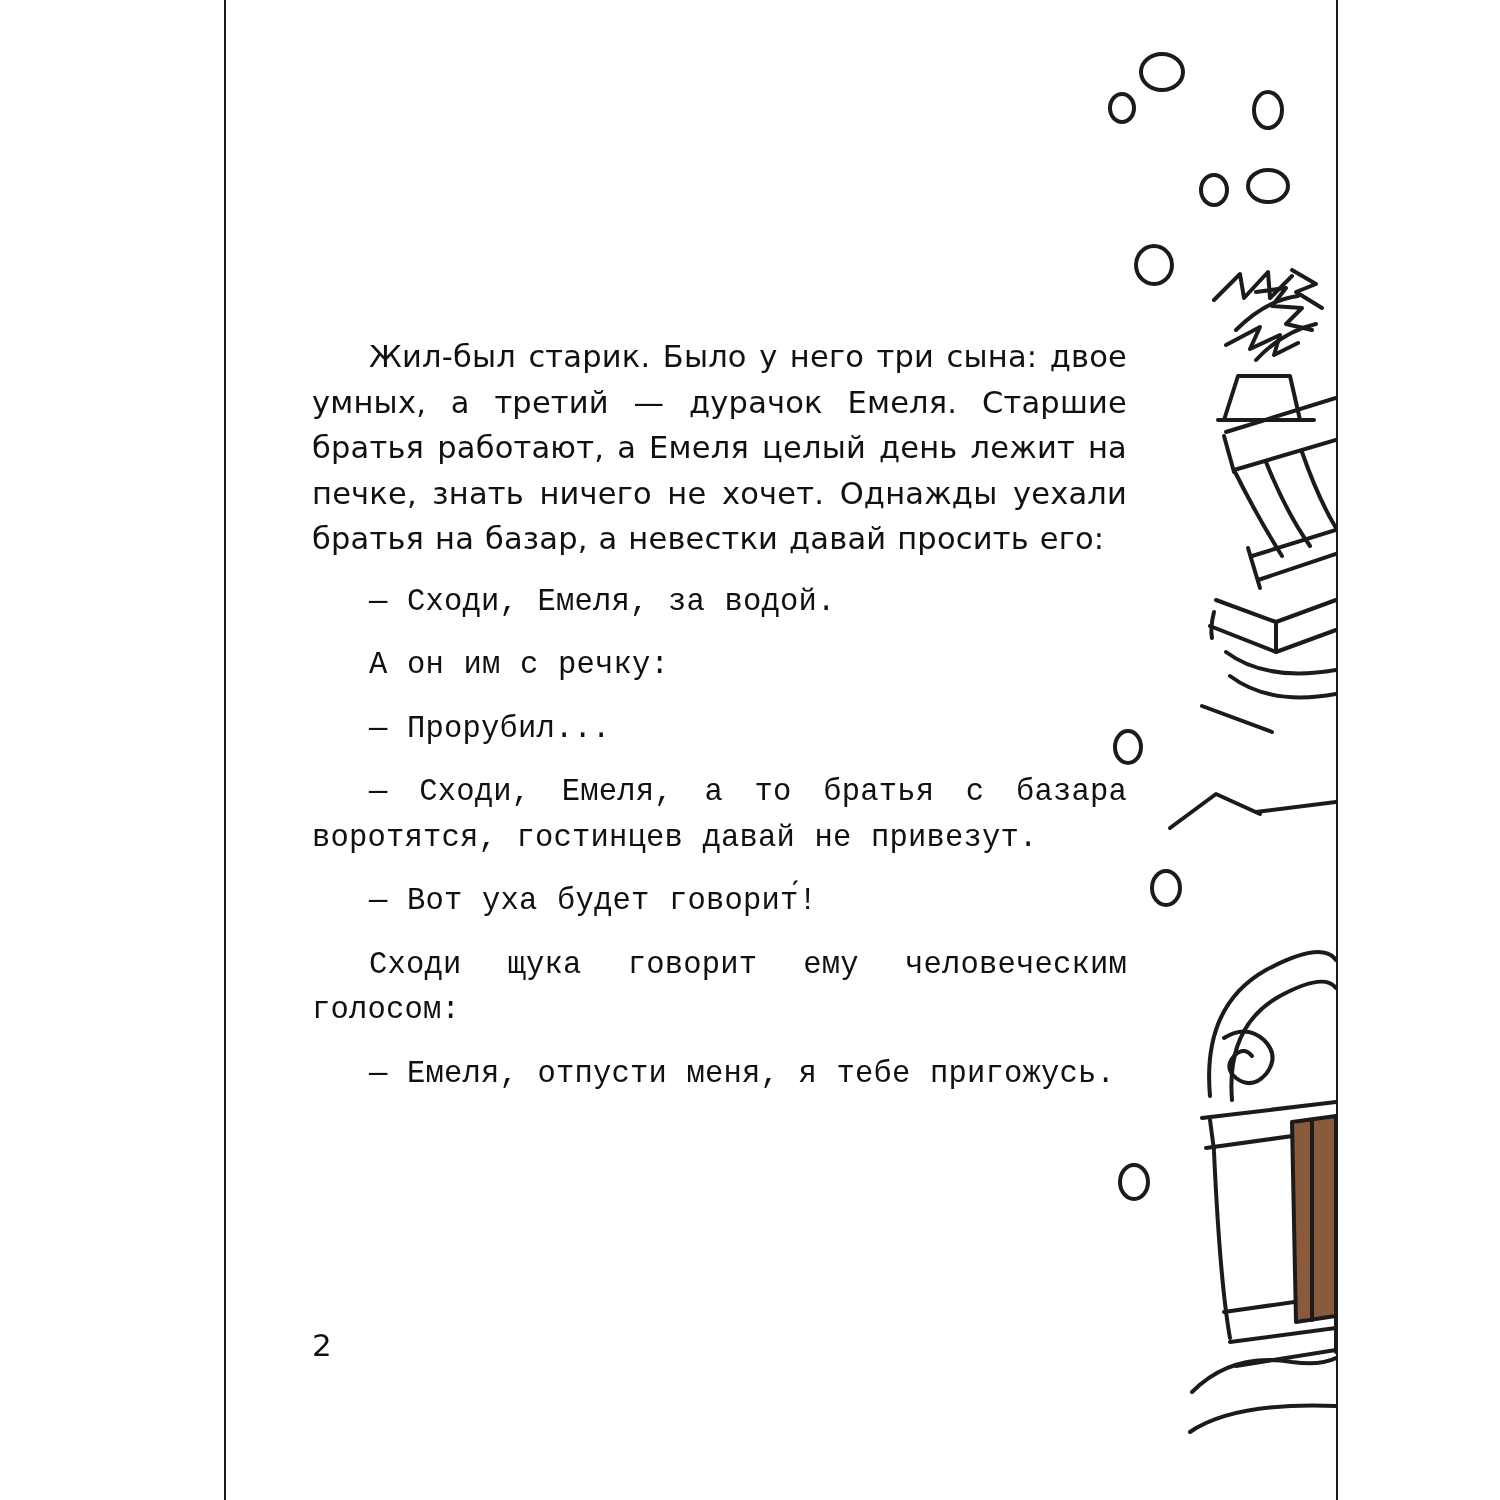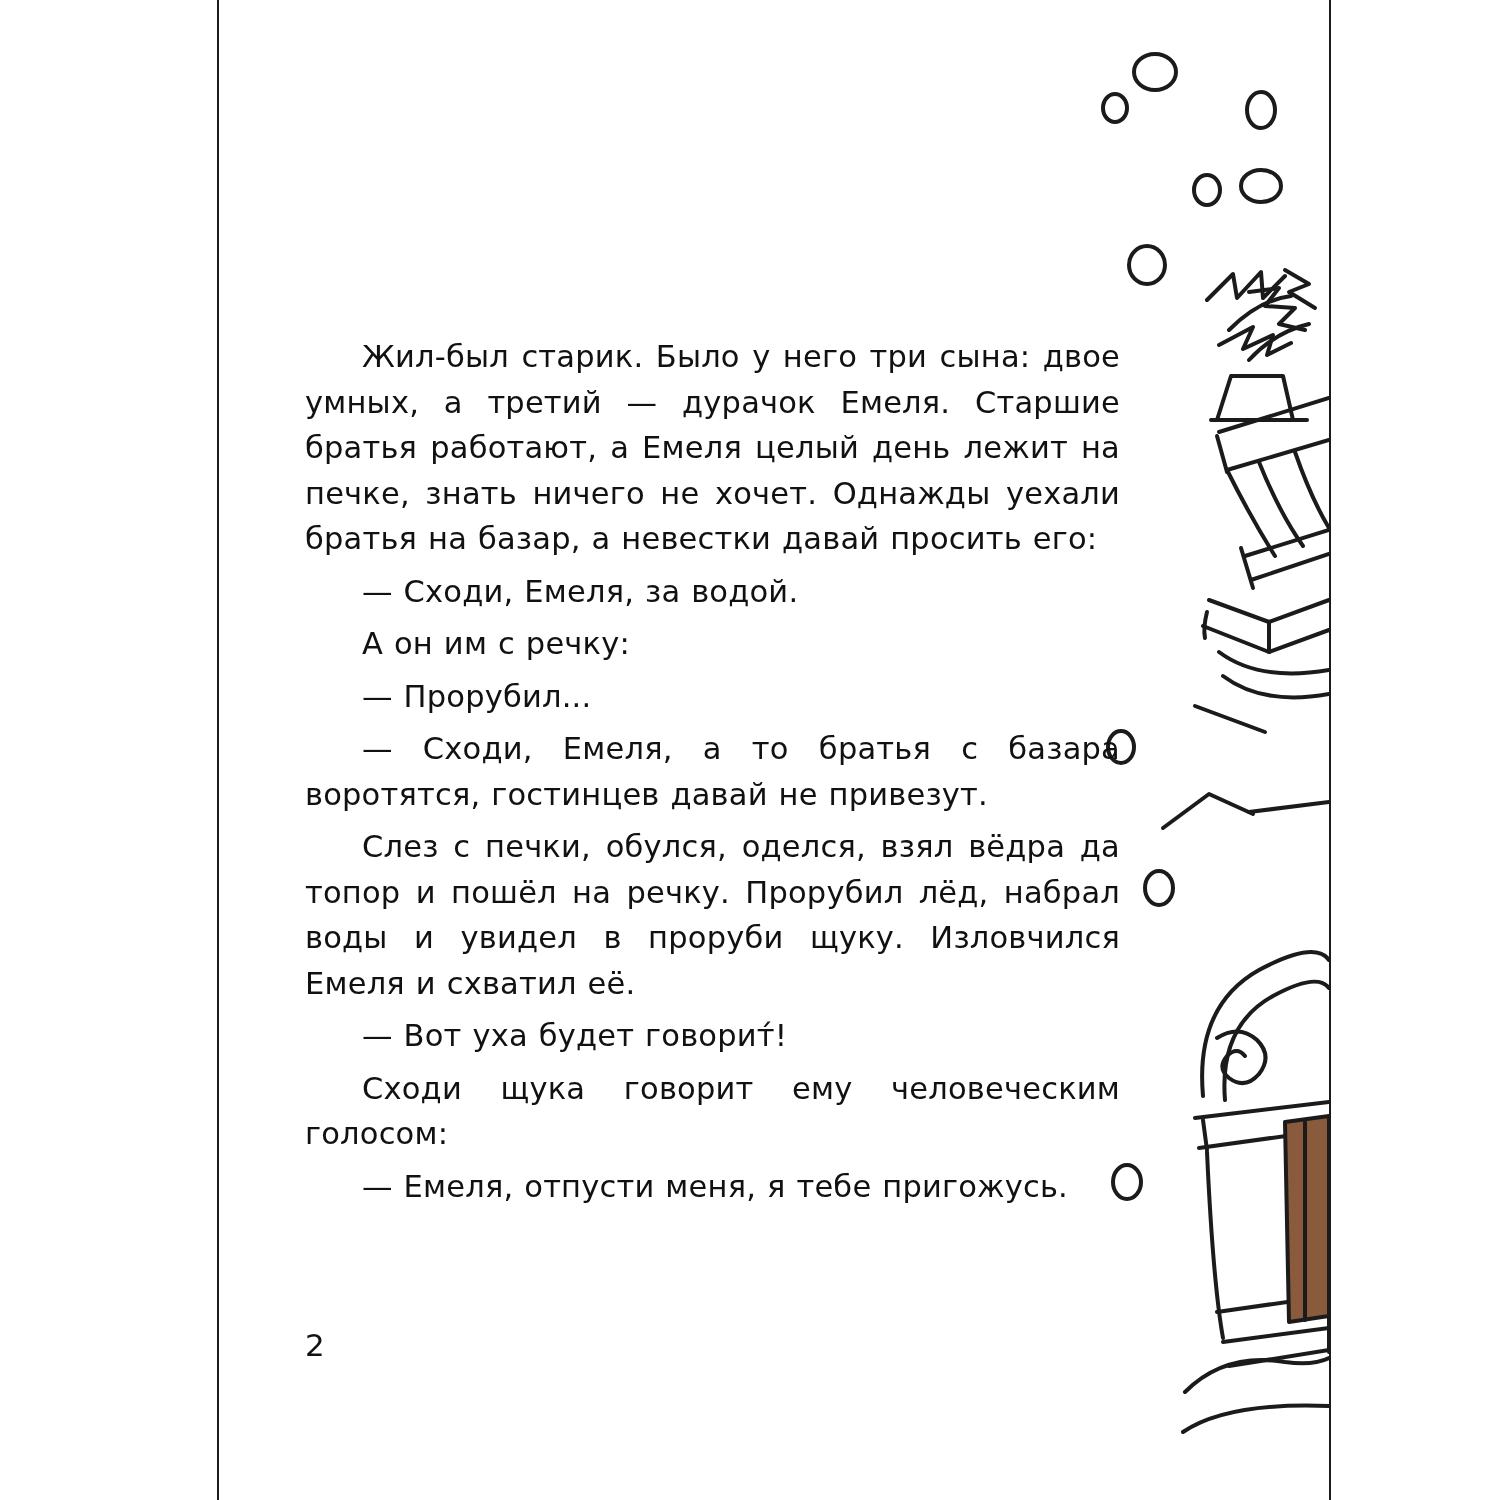--- a/index.html
+++ b/index.html
@@ -12,21 +12,21 @@
     width: 1500px;
     height: 1500px;
     background: #ffffff;
     overflow: hidden;
     font-family: "DejaVu Sans", sans-serif;
   }
 
   
   .book-page {
     position: absolute;
-    left: 217px;
+    left: 224px;
     top: 0;
     width: 1114px;
     height: 1500px;
     background: #ffffff;
     border-left: 2px solid #1b1b1b;
     border-right: 2px solid #1b1b1b;
     box-sizing: border-box;
     overflow: hidden;
   }
 
@@ -46,21 +46,22 @@
     letter-spacing: 0.2px;
     word-spacing: 1px;
   }
   .para.indent {
     text-indent: 57px;
   }
   .para.dash {
     text-indent: 57px;
   }
   .para + .para {
-    margin-top: 7px;
+    margin-top: 18px;
+    font-family: Liberation Mono, monospace;
   }
 
   .page-number {
     position: absolute;
     left: 86px;
     top: 1327px;
     font-size: 31px;
     color: #111111;
     font-family: "DejaVu Sans", sans-serif;
   }
@@ -166,21 +167,20 @@
         </g>
       </svg>
     </div>
 
     <div class="text-column">
       <p class="para indent">Жил-был старик. Было у него три сына: двое умных, а третий — дурачок Емеля. Старшие братья работают, а Емеля целый день лежит на печке, знать ничего не хочет. Однажды уехали братья на базар, а невестки давай просить его:</p>
       <p class="para dash">— Сходи, Емеля, за водой.</p>
       <p class="para indent">А он им с речку:</p>
       <p class="para dash">— Прорубил...</p>
       <p class="para dash">— Сходи, Емеля, а то братья с базара воротятся, гостинцев давай не привезут.</p>
-      <p class="para indent">Слез с печки, обулся, оделся, взял вёдра да топор и пошёл на речку. Прорубил лёд, набрал воды и увидел в проруби щуку. Изловчился Емеля и схватил её.</p>
       <p class="para dash">— Вот уха будет говорит́!</p>
       <p class="para indent">Сходи щука говорит ему человеческим голосом:</p>
       <p class="para dash">— Емеля, отпусти меня, я тебе пригожусь.</p>
     </div>
 
     <div class="page-number">2</div>
 
   </div>
 </div>
 

